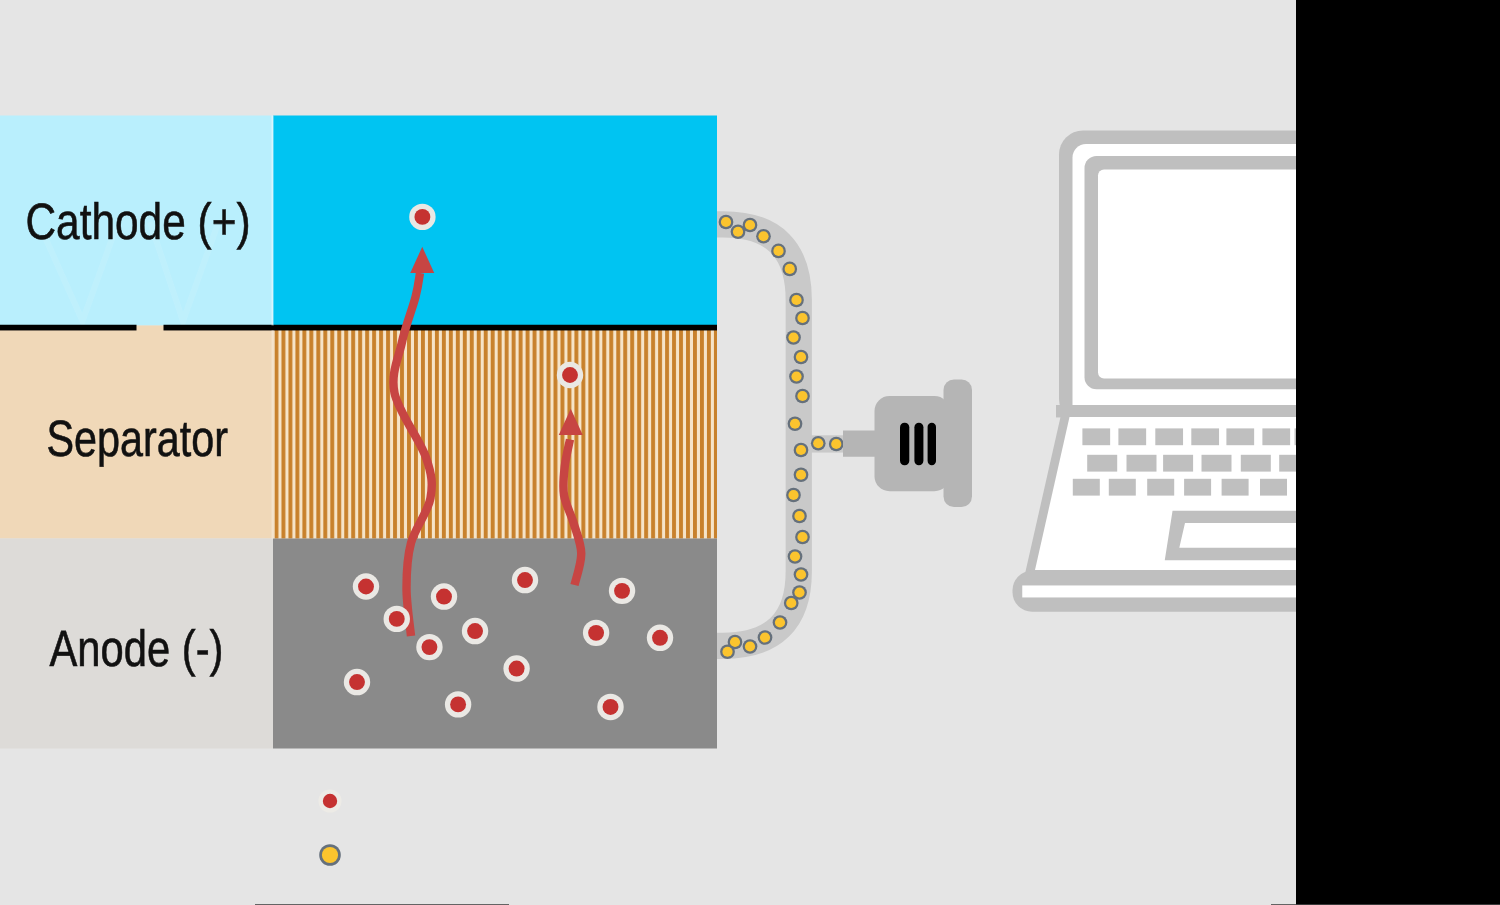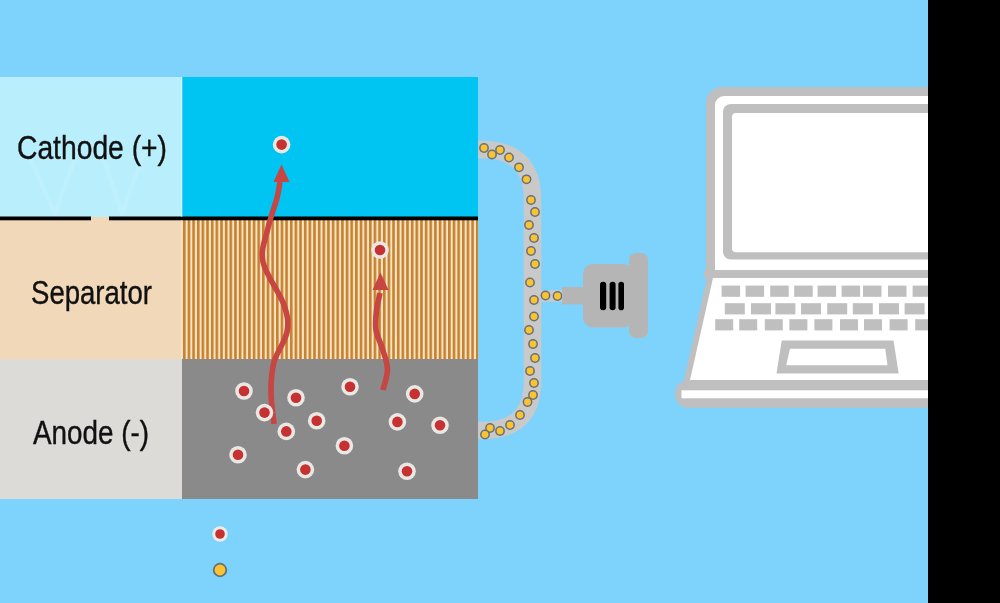--- a/index.html
+++ b/index.html
@@ -1,17 +1,17 @@
 <!DOCTYPE html>
 <html><head>
 <meta charset="utf-8">
 <style>
 html,body{margin:0;padding:0;background:#000;}
-#stage{position:relative;width:928px;height:603px;background:#7dd3fc;overflow:hidden;
-font-family:"Liberation Sans", sans-serif;}
+#stage{position:relative;width:828px;height:603px;background:#e5e5e5;overflow:hidden;
+font-family:"Liberation Sans", sans-serif;padding-left:36px;}
 svg{position:absolute;left:0;top:0;}
 </style>
 </head>
 <body>
 <div id="stage">
 <svg width="1000" height="603" viewBox="0 0 1000 603">
 <defs>
 <pattern id="stripes" x="183" y="0" width="4.65" height="10" patternUnits="userSpaceOnUse">
   <rect x="0" y="0" width="4.65" height="10" fill="#f6e4c8"></rect>
   <rect x="0" y="0" width="2.6" height="10" fill="#c8812c"></rect>

